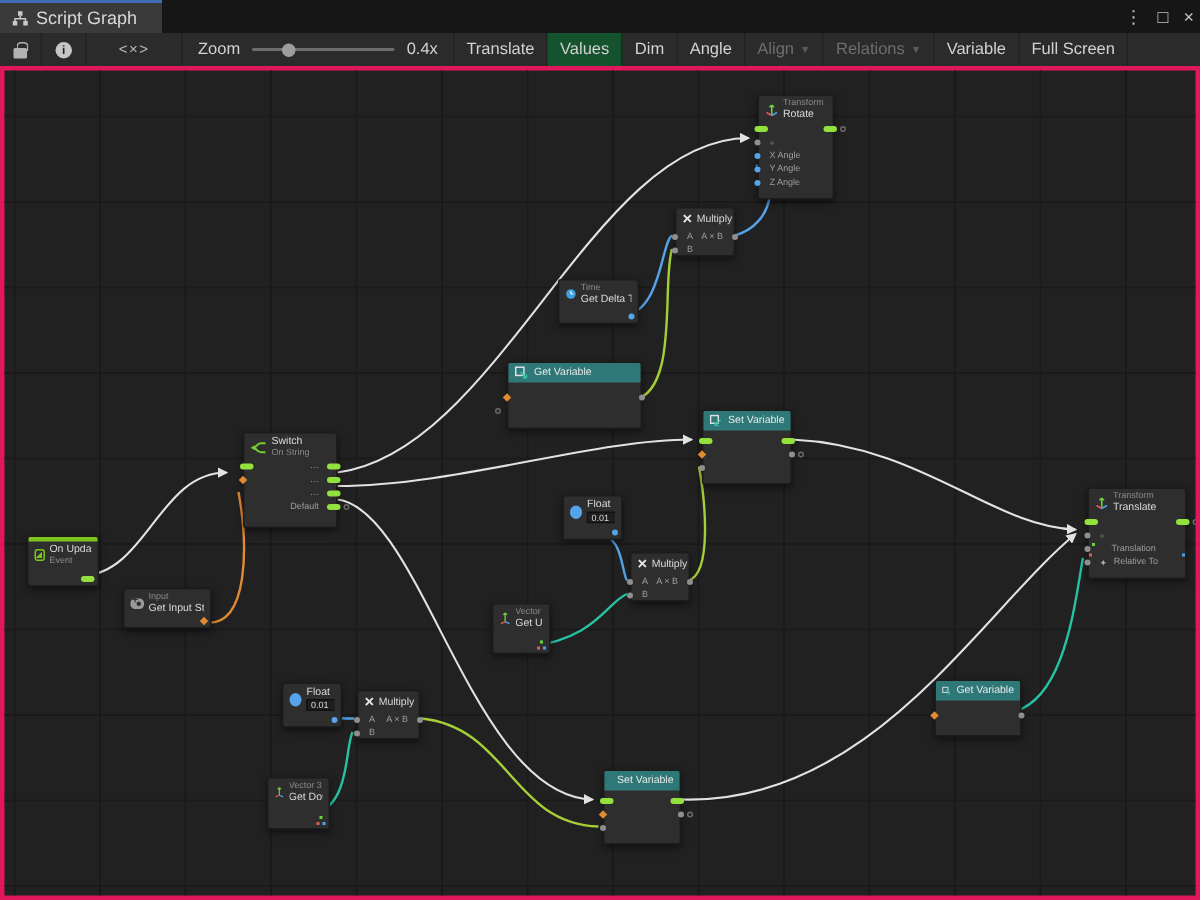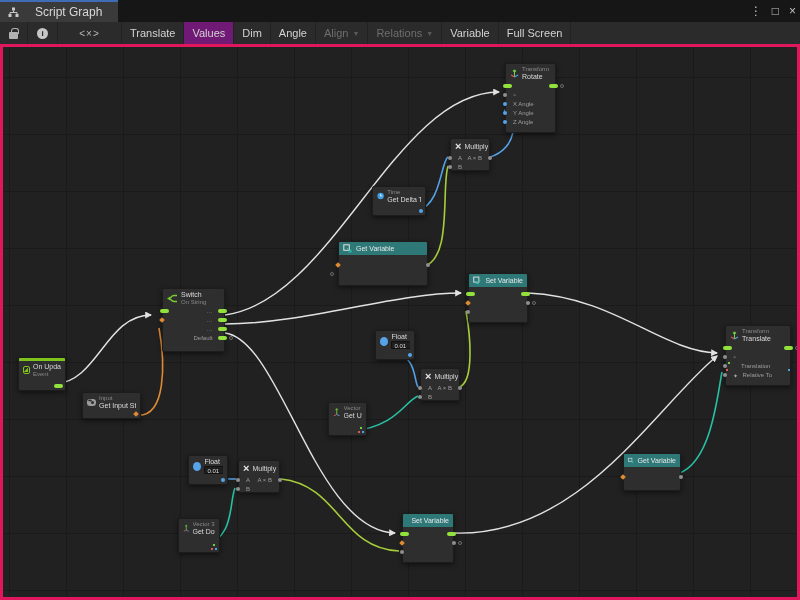--- a/index.html
+++ b/index.html
@@ -2,34 +2,34 @@
 <html><head>
 <meta charset="utf-8">
 <style>
   * { margin:0; padding:0; box-sizing:border-box; }
   html,body { width:800px; height:600px; overflow:hidden; background:#141414;
     font-family:"Liberation Sans", sans-serif; }
   #app { position:relative; width:800px; height:600px; }
 
   
   #titlebar { position:absolute; left:0; top:0; width:800px; height:22px; background:#161616; }
-  #tab { position:absolute; left:0; top:0; height:22px; width:118px; background:#3a3a3a;
-    border-top:2px solid #3e6db5; display:flex; align-items:center; gap:16px; padding:0 8px; }
+  #tab { position:absolute; left:0; top:0; height:22px; width:108px; background:#3a3a3a;
+    border-top:2px solid #3e6db5; display:flex; align-items:center; gap:5px; padding:0 8px; }
   #tab .ttext { color:#d8d8d8; font-size:12px; }
   #win-controls { position:absolute; right:4px; top:0; height:22px; display:flex; align-items:center; gap:10px;
     color:#c0c0c0; font-size:12px; }
   #win-controls span { cursor:default; }
 
   
   #toolbar { position:absolute; left:0; top:22px; width:800px; height:22px; background:#2b2b2b;
     display:flex; align-items:stretch; color:#d2d2d2; font-size:11px; white-space:nowrap; overflow:hidden; }
   .tbtn { display:flex; align-items:center; justify-content:center; padding:0 8px;
     border-right:1px solid #222; height:22px; }
   .tbtn.icon-btn { padding:0 9px; }
-  .tbtn.active { background:#701a75; }
+  .tbtn.active { background:#14532d; }
   .tbtn.disabled { color:#6e6e6e; }
   .tbtn .arrow { font-size:7px; margin-left:4px; color:#8a8a8a; }
   .tbtn.disabled .arrow { color:#5a5a5a; }
   #zoom-group { display:flex; align-items:center; gap:8px; padding:0 10px; border-right:1px solid #222; }
   #zoom-track { position:relative; width:95px; height:2px; background:#6e6e6e; border-radius:1px; }
   #zoom-thumb { position:absolute; left:20px; top:-3px; width:9px; height:9px; border-radius:50%; background:#9e9e9e; }
   #graph-crumb { display:flex; align-items:center; gap:5px; padding:0 12px; border-right:1px solid #222; }
   #fit-icon-txt { color:#b8b8b8; font-size:10px; letter-spacing:1px; }
 
   
@@ -111,20 +111,27 @@
   <div id="toolbar">
     <div class="tbtn icon-btn">
         <span class="lock"></span>
       </div>
     <div class="tbtn icon-btn">
         <span class="info-circle">i</span>
       </div>
     <div class="tbtn" style="width:64px">
         <span id="fit-icon-txt">&lt;×&gt;</span>
       </div>
+    <div id="zoom-group">
+      <span>Zoom</span>
+      <span id="zoom-track">
+          <span id="zoom-thumb"></span>
+        </span>
+      <span>0.4x</span>
+    </div>
     <div class="tbtn">
         <span>Translate</span>
       </div>
     <div class="tbtn active">
         <span>Values</span>
       </div>
     <div class="tbtn">
         <span>Dim</span>
       </div>
     <div class="tbtn">

